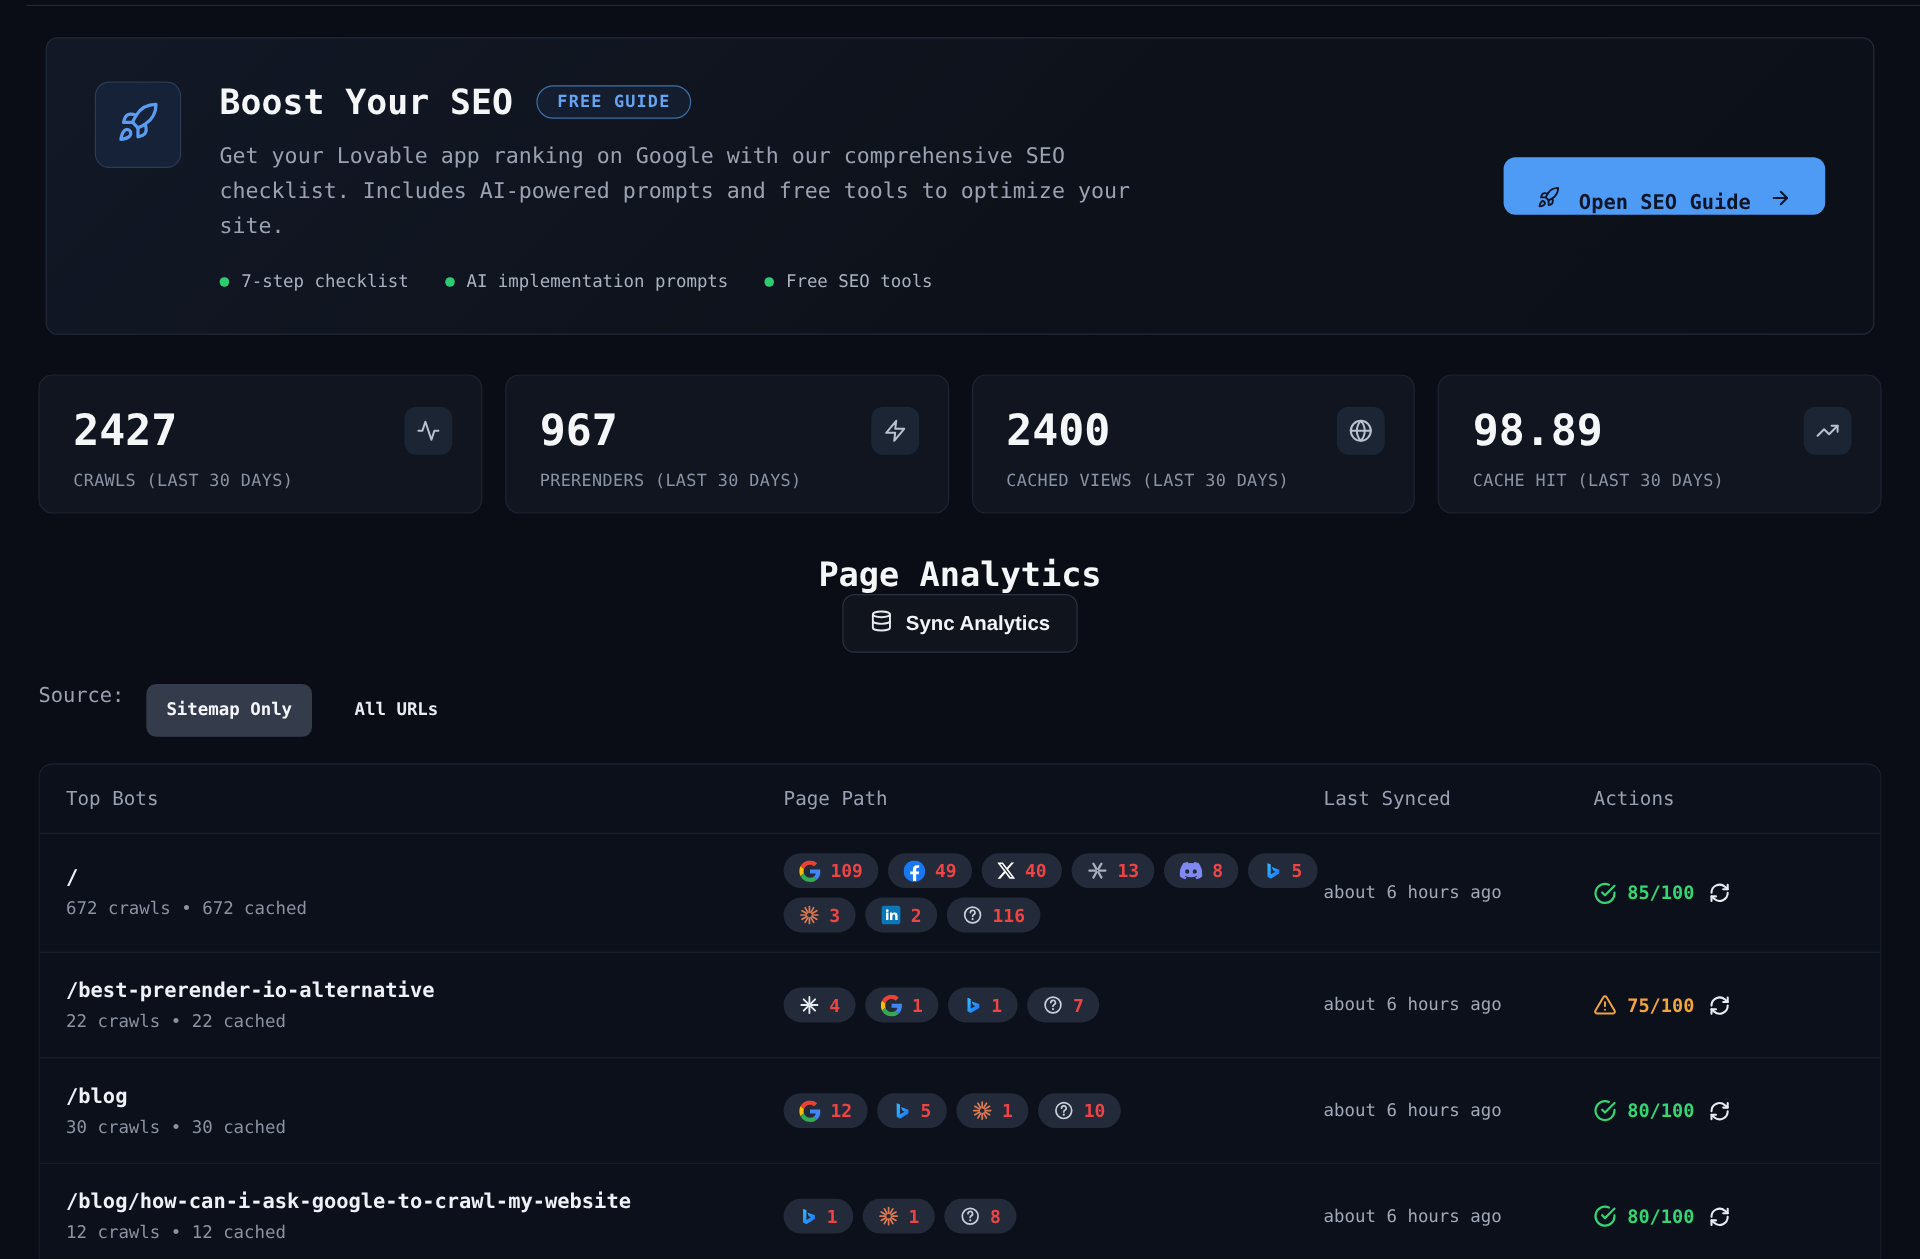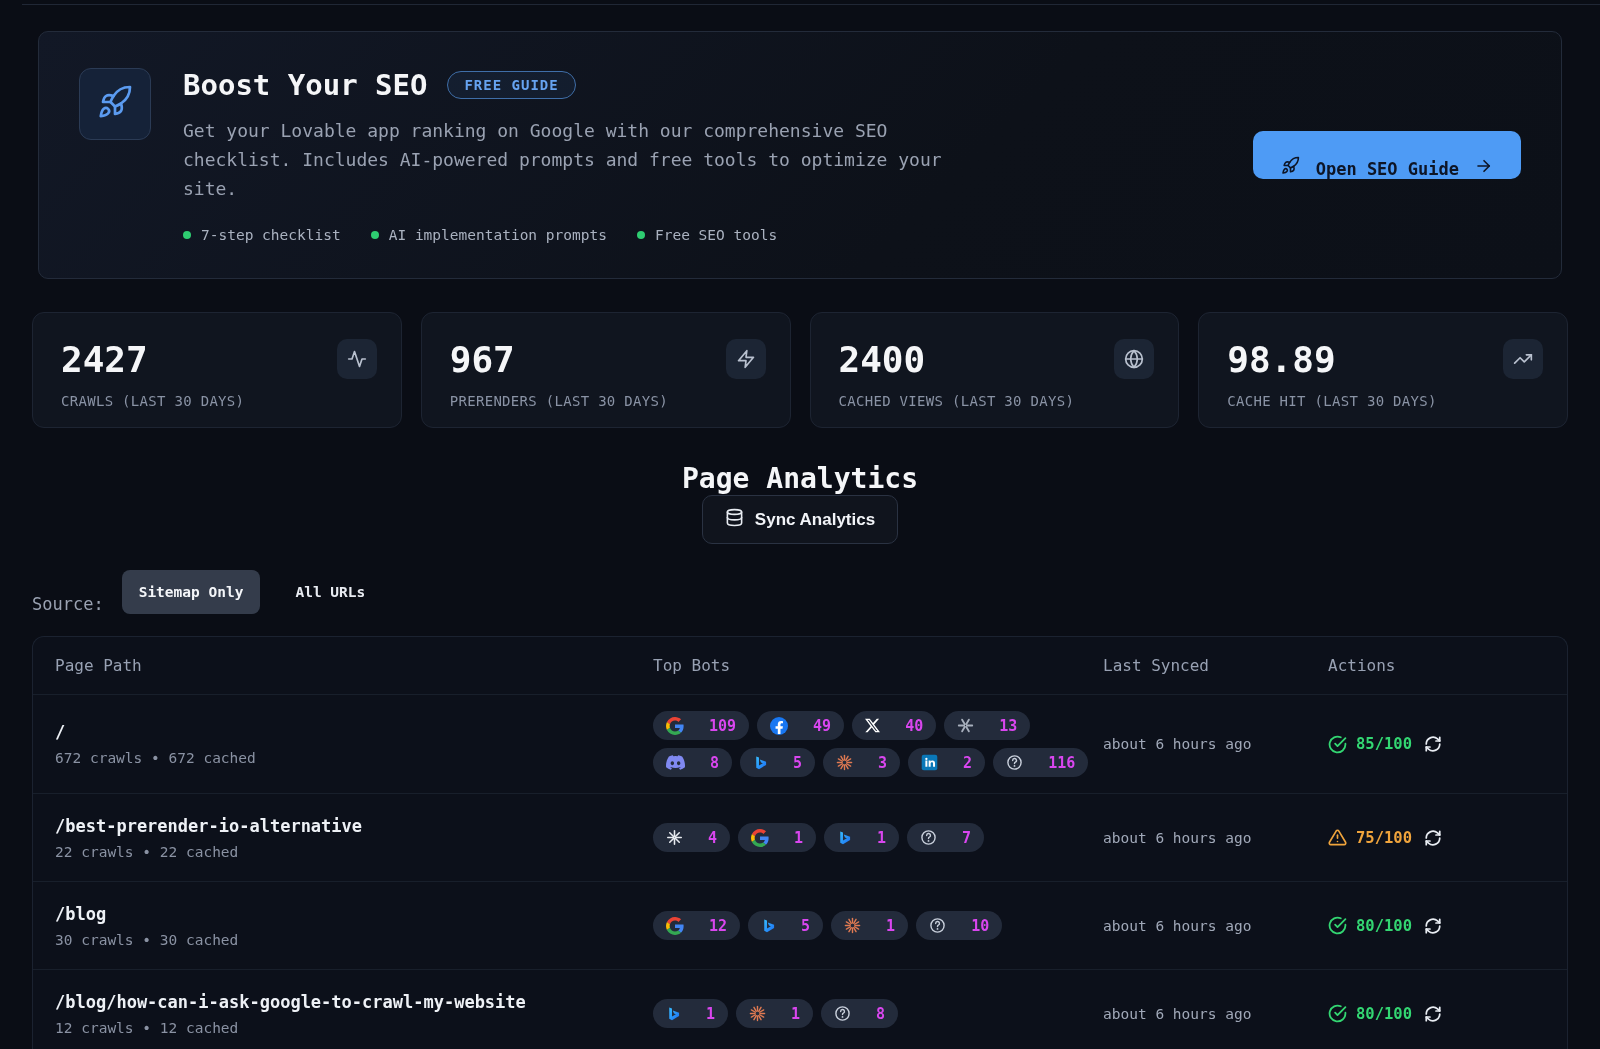--- a/index.html
+++ b/index.html
@@ -61,21 +61,21 @@
   .analytics-head { margin:34px 32px 0; display:flex; align-items:center; justify-content:space-between;flex-direction:column; }
   .page-title { font-size:28px; font-weight:bold; color:#f5f6f8; }
   .sync-btn {
     display:flex; align-items:center; gap:11px; height:49px; padding:0 22px;
     background:#10141d; border:1px solid #2a3242; border-radius:10px;
     color:#f2f4f8; font-family:"Liberation Sans", sans-serif; font-size:17px; font-weight:600;
     cursor:pointer;
   }
 
   
-  .source-row { margin:26px 32px 0; display:flex; align-items:flex-end; gap:18px; }
+  .source-row { margin:26px 32px 0; display:flex; align-items:flex-start; gap:18px; }
   .source-label { font-size:17px; color:#9aa2b2; }
   .src-pill {
     font-family:inherit; font-size:14.5px; font-weight:bold; cursor:pointer;
     border:none; border-radius:8px; padding:14px 17px; background:transparent; color:#e8ebf1;
   }
   .src-pill.active { background:#343c4b; color:#f4f6f9; }
 
   
   .table-card {
     margin:22px 32px 0; background:#0c101a;
@@ -86,21 +86,21 @@
   .thead { height:57px; color:#98a1b3; font-size:16px; }
   .trow { border-top:1px solid #181f2b; padding-top:16px; padding-bottom:16px; min-height:88px; }
   .path { font-size:17px; font-weight:bold; color:#eef1f6; cursor:pointer; }
   .meta { margin-top:8px; font-size:14.5px; color:#8a92a3; }
   .bots-cell { display:flex; flex-wrap:wrap; gap:8px; max-width:458px; align-items:center; }
   .badge {
     display:inline-flex; align-items:center; gap:8px;
     background:#232b3b; border-radius:999px; height:29px; padding:0 13px;
   }
   .badge .bicon { display:flex; align-items:center; }
-  .badge .bcount { font-size:15px; font-weight:bold; color:#d946ef;margin-left:17px; }
+  .badge .bcount { font-size:15px; font-weight:bold; color:#ef4444; }
   .synced-cell { font-size:14.5px; color:#a0a8b8; }
   .actions-cell { display:flex; align-items:center; gap:12px; }
   .score { display:flex; align-items:center; gap:9px; font-size:15.5px; font-weight:bold; }
   .score.good { color:#33d672; }
   .score.warn { color:#f0a43c; }
   .refresh-btn { background:none; border:none; cursor:pointer; display:flex; padding:0; }
 </style>
 </head>
 <body>
 
@@ -208,22 +208,22 @@
 </div>
 
 <div class="source-row">
   <span class="source-label">Source:</span>
   <button class="src-pill active">Sitemap Only</button>
   <button class="src-pill">All URLs</button>
 </div>
 
 <section class="table-card">
   <div class="thead">
+    <span>Top Bots</span>
     <span>Page Path</span>
-    <span>Top Bots</span>
     <span>Last Synced</span>
     <span>Actions</span>
   </div>
   <div id="rows">
       <div class="trow">
         <div>
           <div class="path">/</div>
           <div class="meta">672 crawls • 672 cached</div>
         </div>
         <div class="bots-cell">

